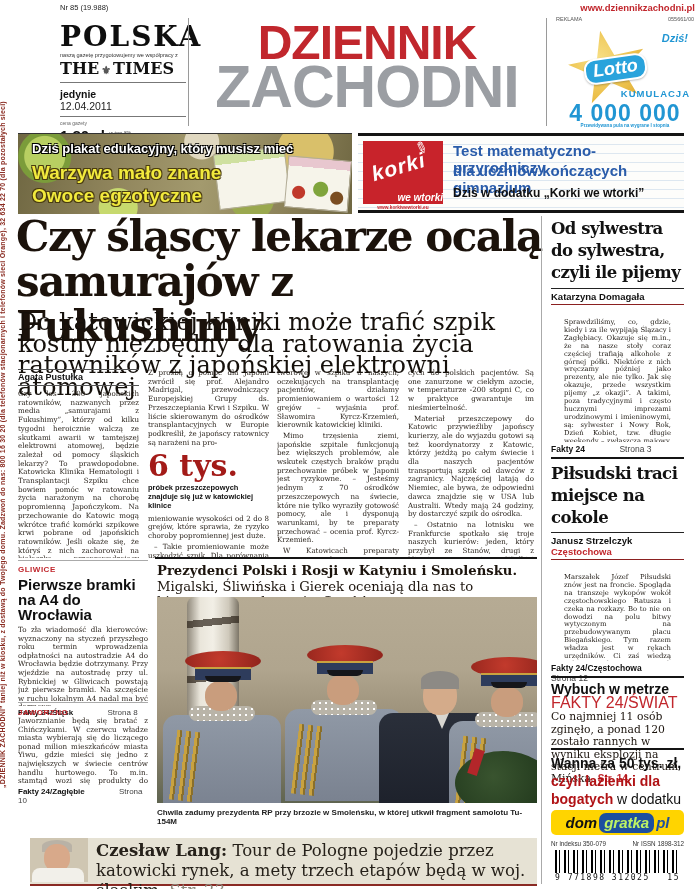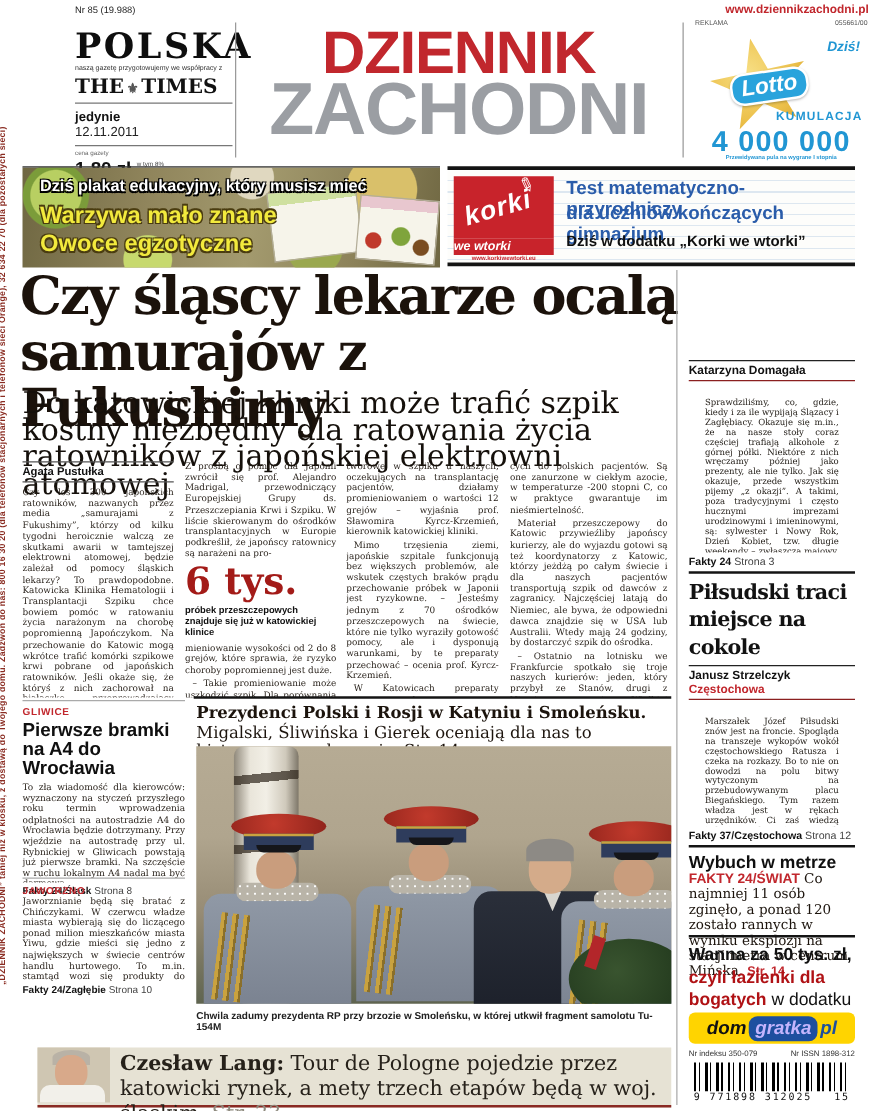--- a/index.html
+++ b/index.html
@@ -70,21 +70,21 @@
                radial-gradient(circle at 55% 60%,#7fa43c 0 7px,transparent 8px),
                radial-gradient(circle at 82% 75%,#7a4d21 0 6px,transparent 7px),
                linear-gradient(180deg,#e8c7cf 0 9px,#f6f4ea 9px);}
 
   .banner-right{position:absolute;left:358px;top:133px;width:326px;height:74px;border-top:3px solid #141414;border-bottom:3px solid #141414;
     background:repeating-linear-gradient(180deg,#fdfdfb 0 8px,#dde7f0 8px 9px);}
   .korki-box{position:absolute;left:5px;top:5px;width:80px;height:50px;background:#c8232b;color:#fff;overflow:hidden;}
   .korki-word{position:absolute;left:8px;top:14px;font-weight:bold;font-style:italic;font-size:21px;transform:rotate(-16deg);letter-spacing:1px;}
   .pencil{position:absolute;left:52px;top:-2px;font-size:15px;transform:rotate(20deg);}
   .korki-sub{position:absolute;left:5px;top:55px;width:80px;background:#c8232b;color:#fff;font-style:italic;font-weight:bold;
-    font-size:10px;text-align:left;padding:1px 0;}
+    font-size:10px;text-align:right;padding:1px 0;}
   .korki-url{position:absolute;left:5px;top:69px;width:80px;font-size:4.8px;color:#c8232b;font-weight:bold;text-align:center;}
   .kr1{position:absolute;left:95px;top:6px;color:#2a5caa;font-weight:bold;font-size:15px;}
   .kr2{position:absolute;left:95px;top:26px;color:#2a5caa;font-weight:bold;font-size:15px;}
   .kr3{position:absolute;left:95px;top:50px;color:#111;font-weight:bold;font-size:12px;}
 
   
   .headline{position:absolute;left:16px;top:214px;width:528px;font-family:"DejaVu Serif",serif;font-weight:bold;
     font-size:42px;line-height:45px;letter-spacing:-1.5px;color:#1b120b;}
   .subhead{position:absolute;left:18px;top:312px;width:520px;font-family:"DejaVu Serif",serif;
     font-size:24px;line-height:21.5px;color:#15100b;}
@@ -136,21 +136,21 @@
   .ribbon{position:absolute;right:56px;bottom:28px;width:10px;height:26px;background:#b3262a;transform:rotate(18deg);}
   .caption{position:absolute;left:157px;top:808px;width:380px;font-weight:bold;font-size:8px;color:#222;}
 
   
   .region{color:#c1272d;font-weight:bold;font-size:8px;letter-spacing:.5px;}
   .lc{position:absolute;left:18px;width:130px;}
   .lc-title{font-weight:bold;font-size:15px;line-height:15px;color:#0f0f0f;margin:3px 0 4px;}
   .lc-body{font-family:"DejaVu Serif",serif;font-size:7.2px;line-height:8.6px;text-align:justify;color:#241d16;overflow:hidden;}
   .foot{font-size:8px;margin-top:2px;}
   .fb{font-weight:bold;color:#111;}
-  .fr{color:#444;}
+  .fr{color:#444;padding-left:32px;}
   .hline{position:absolute;background:#aaa;height:1px;}
 
   
   .bottom-strip{position:absolute;left:30px;top:838px;width:507px;height:46px;background:#e6e2d4;
     border-bottom:2px solid #8a2a24;}
   .lang-photo{position:absolute;left:0;top:0;width:58px;height:44px;overflow:hidden;background:#cfc6b2;}
   .lang-face{position:absolute;left:14px;top:6px;width:26px;height:28px;border-radius:46%;background:#d8a98a;}
   .lang-hair{position:absolute;left:12px;top:2px;width:30px;height:12px;border-radius:50% 50% 0 0;background:#b9b2a6;}
   .lang-coat{position:absolute;left:2px;top:30px;width:52px;height:16px;border-radius:8px 8px 0 0;background:#f2f0ea;}
   .bottom-text{position:absolute;left:66px;top:3px;width:438px;font-family:"DejaVu Serif",serif;
@@ -161,29 +161,29 @@
   .sb{position:absolute;left:551px;width:133px;}
   .sb-title{font-family:"DejaVu Serif",serif;font-weight:bold;font-size:16.5px;line-height:22px;letter-spacing:-.5px;color:#121212;}
   .sb-byline{border-top:1.5px solid #222;border-bottom:1.5px solid #8b2020;padding:2px 0;font-weight:bold;font-size:9.5px;}
   .sb-city{color:#c1272d;}
   .sb-body{font-family:"DejaVu Serif",serif;font-size:6.8px;line-height:7.9px;text-align:justify;color:#1f1a14;overflow:hidden;}
   .sb-body p{margin:13px;text-indent:6px;}
   .sb-body p.first{text-indent:0;}
   .sb-foot{font-size:8.5px;}
   .sb-h3{font-weight:bold;font-size:14px;color:#0f0f0f;}
   .sb-news{font-family:"DejaVu Serif",serif;font-size:10.8px;line-height:12.4px;color:#1c140d;}
-  .tag-red{font-family:"Liberation Sans",sans-serif;font-weight:bold;color:#c1272d;font-size:11px;}
+  .tag-red{font-family:"Liberation Sans",sans-serif;font-weight:normal;color:#c1272d;font-size:16px;}
   .str-red{font-weight:bold;color:#c1272d;font-family:"Liberation Sans",sans-serif;font-size:10px;}
   .promo{font-weight:bold;font-size:14px;line-height:18px;}
   .promo .red{color:#b01215;}
   .promo .plain{font-weight:normal;color:#111;}
   .dg-logo{position:absolute;left:551px;top:810px;width:133px;height:25px;background:#ffd400;border-radius:5px;
     display:flex;align-items:center;justify-content:center;font-style:italic;font-weight:bold;font-size:15px;}
   .dg-dom{color:#111;}
-  .dg-gratka{background:#1d4f9f;color:#c4b5fd;border-radius:7px;padding:1px 5px 2px;margin:0 2px;}
+  .dg-gratka{background:#1d4f9f;color:#bef264;border-radius:7px;padding:1px 5px 2px;margin:0 2px;}
   .dg-pl{color:#1d4f9f;}
   .sb-ids{position:absolute;left:551px;top:840px;width:133px;display:flex;justify-content:space-between;
     font-size:6.3px;color:#333;}
   .barcode{position:absolute;left:551px;top:850px;width:133px;height:34px;background:#fff;}
   .bars{height:23px;margin:0 4px;
     background:repeating-linear-gradient(90deg,#000 0 2px,#fff 2px 4px,#000 4px 5px,#fff 5px 9px,#000 9px 11px,#fff 11px 13px,#000 13px 14px,#fff 14px 18px);}
   .bar-digits{display:flex;justify-content:space-between;font-family:"DejaVu Sans Mono",monospace;
     font-size:8px;letter-spacing:1.5px;padding:0 4px;}
 </style>
 </head>
@@ -195,21 +195,21 @@
 
   <div class="issue">Nr 85 (19.988)</div>
   <div class="website">www.dziennikzachodni.pl</div>
 
   <div class="polska">
     <div class="p-name">POLSKA</div>
     <div class="p-tag">naszą gazetę przygotowujemy we współpracy z</div>
     <div class="p-times"><span>THE</span><span class="crest">⚜</span><span>TIMES</span></div>
     <div class="p-rule"></div>
     <div class="p-day">jedynie</div>
-    <div class="p-date">12.11.2011</div>
+    <div class="p-date">12.04.2011</div>
     <div class="p-rule"></div>
     <div class="p-pricelabel">cena gazety</div>
     <div class="p-pricerow">
       <span class="p-price">1,80 zł</span>
       <span class="p-vat">w tym 8% VAT</span>
     </div>
   </div>
 
   <div class="vline vl1"></div>
   <div class="masthead">
@@ -336,37 +336,38 @@
           <div class="g-visor"></div>
         </div>
     </div>
     <div class="wreath"></div>
     <div class="ribbon"></div>
   </div>
   <div class="caption">Chwila zadumy prezydenta RP przy brzozie w Smoleńsku, w której utkwił fragment samolotu Tu-154M</div>
 
   <div class="hline" style="left:541px;top:216px;width:1px;height:668px;"></div>
 
+  <div class="sb sb-title" style="top:218px;">Od sylwestra do sylwestra, czyli ile pijemy</div>
   <div class="sb sb-byline" style="top:288px;">Katarzyna Domagała</div>
   <div class="sb sb-body" style="top:306px;height:136px;">
     <p class="first">Sprawdziliśmy, co, gdzie, kiedy i za ile wypijają Ślązacy i Zagłębiacy. Okazuje się m.in., że na nasze stoły coraz częściej trafiają alkohole z górnej półki. Niektóre z nich wręczamy później jako prezenty, ale nie tylko. Jak się okazuje, przede wszystkim pijemy „z okazji”. A takimi, poza tradycyjnymi i często hucznymi imprezami urodzinowymi i imieninowymi, są: sylwester i Nowy Rok, Dzień Kobiet, tzw. długie weekendy – zwłaszcza majowy, sezon urlopowy oraz dni świąteczne – od sobót i niedziel poczynając, a na Wielkanocy i Bożym Narodzeniu kończąc.</p>
   </div>
   <div class="sb sb-foot" style="top:444px;"><span class="fb">Fakty 24</span><span class="fr"> Strona 3</span></div>
 
   <div class="rule-heavy" style="left:551px;top:457px;width:133px;"></div>
   <div class="sb sb-byline" style="top:532px;">
     <div>Janusz Strzelczyk</div>
     <div class="sb-city">Częstochowa</div>
   </div>
   <div class="sb sb-title" style="top:463px;">Piłsudski traci miejsce na cokole</div>
   <div class="sb sb-body" style="top:561px;height:100px;">
     <p class="first">Marszałek Józef Piłsudski znów jest na froncie. Spogląda na transzeje wykopów wokół częstochowskiego Ratusza i czeka na rozkazy. Bo to nie on dowodzi na polu bitwy wytyczonym na przebudowywanym placu Biegańskiego. Tym razem władza jest w rękach urzędników. Ci zaś wiedzą jedynie tyle, że pomnik naczelnika musi opuścić dotychczasowy posterunek na cokole.</p>
     <p>Czy kiedyś tam wróci? Na razie miasto nie ma pomysłu ani gdzie przenieść pomnik na czas remontu, ani gdzie go postawić po jego zakończeniu.</p>
   </div>
-  <div class="sb sb-foot" style="top:663px;"><span class="fb">Fakty 37/Częstochowa</span><span class="fr"> Strona 12</span></div>
+  <div class="sb sb-foot" style="top:663px;"><span class="fb">Fakty 24/Częstochowa</span><span class="fr"> Strona 12</span></div>
 
   <div class="rule-heavy" style="left:551px;top:676px;width:133px;"></div>
   <div class="sb sb-h3" style="top:681px;">Wybuch w metrze</div>
   <div class="sb sb-news" style="top:697px;"><span class="tag-red">FAKTY 24/ŚWIAT</span><span> Co najmniej 11 osób zginęło, a ponad 120 zostało rannych w wyniku eksplozji na stacji metra w centrum Mińska. </span><span class="str-red">Str. 14</span></div>
 
   <div class="rule-heavy" style="left:551px;top:748px;width:133px;"></div>
   <div class="sb promo" style="top:754px;">
     <div>Wanna za 50 tys. zł,</div>
     <div class="red">czyli łazienki dla</div>
     <div><span class="red">bogatych</span><span class="plain"> w dodatku</span></div>

